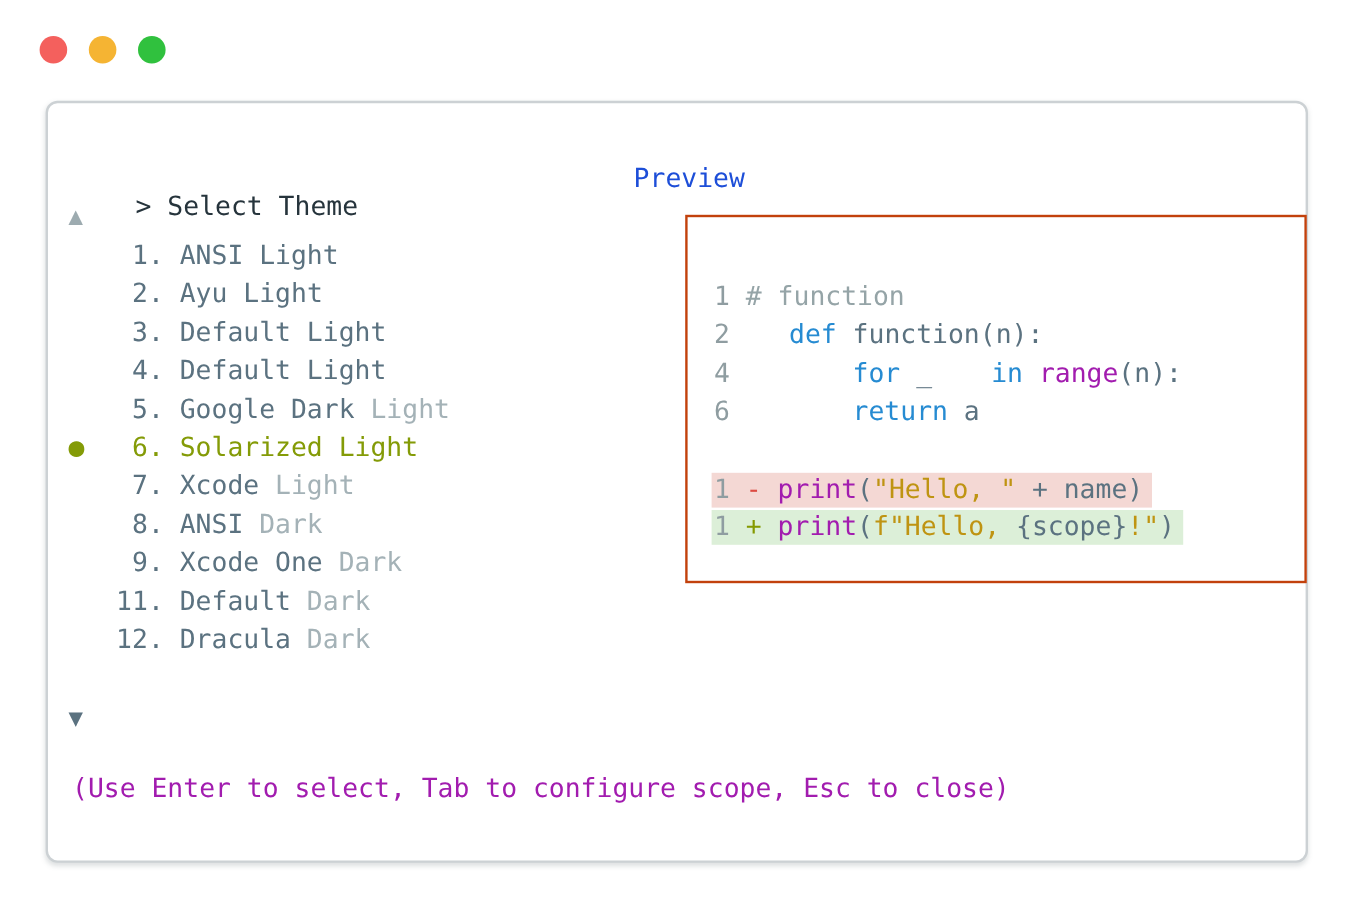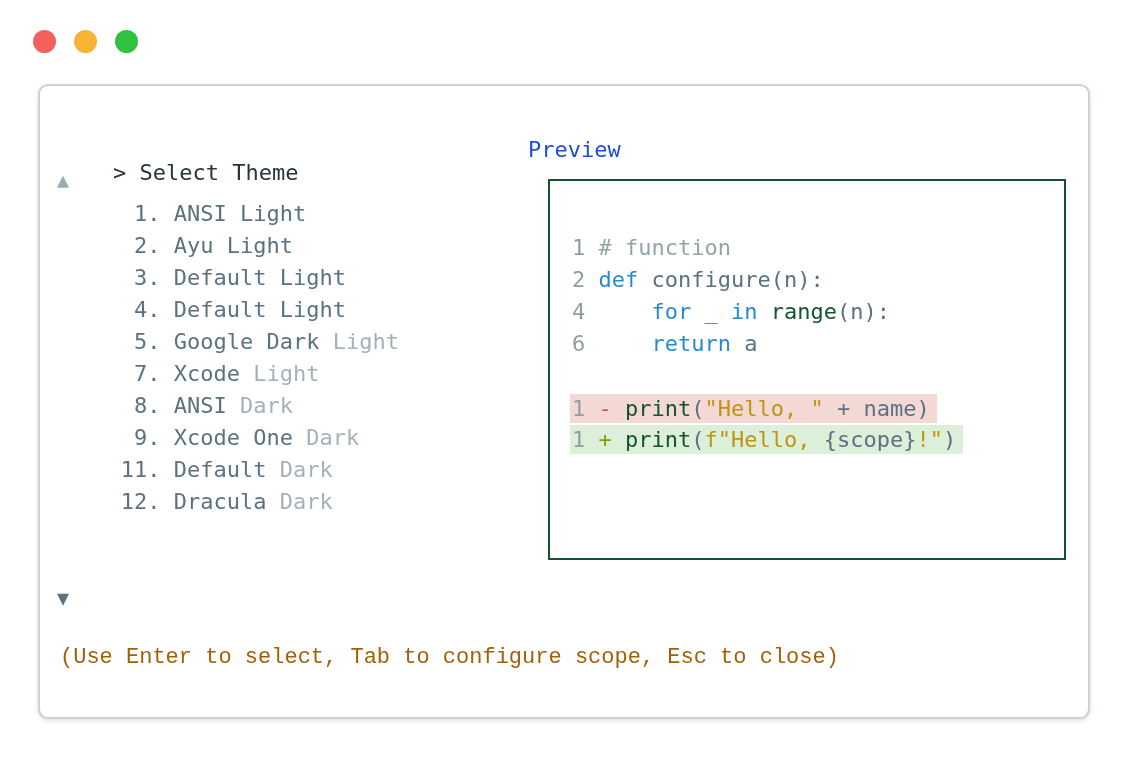--- a/index.html
+++ b/index.html
@@ -21,46 +21,46 @@
 
   .prompt-row{left:20px;top:39px;color:#26343c;}
   .prompt-title{margin-left:1ch;}
   .preview-label{left:488px;top:48px;color:#1d4ed8;}
 
   .scroll-up{left:17px;top:78px;color:#9dabb0;font-size:20px;}
   .scroll-down{left:17px;top:496px;color:#5b7280;font-size:20px;}
 
   
   .theme-list{position:absolute;left:17px;top:112px;}
-  .list-row{white-space:pre;line-height:32px;height:32px;color:#5b7280;margin-left:24px;}
+  .list-row{white-space:pre;line-height:32px;height:32px;color:#5b7280;}
   .list-row .bullet{color:#849b07;}
   .list-row .variant.dim{color:#a4b2b7;}
   .list-row.selected, .list-row.selected .num,
   .list-row.selected .name, .list-row.selected .variant{color:#849b07;}
 
   
-  .preview-box{position:absolute;left:508px;top:93px;width:518px;height:381px;
-               border:2px solid #14532d;background:#ffffff;box-sizing:border-box;}
+  .preview-box{position:absolute;left:531px;top:93px;width:518px;height:307px;
+               border:2px solid #c2410c;background:#ffffff;box-sizing:border-box;}
   .code{position:absolute;left:22px;top:51px;}
   .code-line{white-space:pre;line-height:32px;height:32px;}
   .code-line.removed,.code-line.added{height:29px;line-height:29px;margin:2px 0 1px 0;
                width:fit-content;padding:0 7px 0 2px;margin-left:-2px;}
   .code-line.removed{background:#f4d8d4;}
   .code-line.added{background:#dcefd8;}
   .tk-ln{color:#8f9da1;}
   .tk-base{color:#5b7280;}
   .tk-comment{color:#95a4a7;}
-  .tk-kw{color:#268bd2;}
-  .tk-fn{color:#14532d;}
+  .tk-kw{color:#268bd2;margin-left:36px;}
+  .tk-fn{color:#a21caf;}
   .tk-num{color:#859900;}
   .tk-str{color:#bf9412;}
   .tk-minus{color:#dc4b42;}
   .tk-plus{color:#859900;}
 
-  .footer-row{left:20px;top:556px;color:#a16207;font-family:Liberation Mono, monospace;}
+  .footer-row{left:20px;top:556px;color:#a21caf;}
 </style>
 </head>
 <body>
 
 <div class="traffic">
   <div class="dot red"></div>
   <div class="dot yellow"></div>
   <div class="dot green"></div>
 </div>
 
@@ -73,33 +73,34 @@
   <div class="row preview-label">Preview</div>
 
   <div class="row scroll-up">▲</div>
 
   <div class="theme-list">
       <div class="list-row"><span class="bullet">   </span><span class="num"> 1.</span> <span class="name">ANSI</span> <span class="variant">Light</span></div>
       <div class="list-row"><span class="bullet">   </span><span class="num"> 2.</span> <span class="name">Ayu</span> <span class="variant">Light</span></div>
       <div class="list-row"><span class="bullet">   </span><span class="num"> 3.</span> <span class="name">Default</span> <span class="variant">Light</span></div>
       <div class="list-row"><span class="bullet">   </span><span class="num"> 4.</span> <span class="name">Default</span> <span class="variant">Light</span></div>
       <div class="list-row"><span class="bullet">   </span><span class="num"> 5.</span> <span class="name">Google Dark</span> <span class="variant dim">Light</span></div>
+      <div class="list-row selected"><span class="bullet">●  </span><span class="num"> 6.</span> <span class="name">Solarized</span> <span class="variant">Light</span></div>
       <div class="list-row"><span class="bullet">   </span><span class="num"> 7.</span> <span class="name">Xcode</span> <span class="variant dim">Light</span></div>
       <div class="list-row"><span class="bullet">   </span><span class="num"> 8.</span> <span class="name">ANSI</span> <span class="variant dim">Dark</span></div>
       <div class="list-row"><span class="bullet">   </span><span class="num"> 9.</span> <span class="name">Xcode One</span> <span class="variant dim">Dark</span></div>
       <div class="list-row"><span class="bullet">   </span><span class="num">11.</span> <span class="name">Default</span> <span class="variant dim">Dark</span></div>
       <div class="list-row"><span class="bullet">   </span><span class="num">12.</span> <span class="name">Dracula</span> <span class="variant dim">Dark</span></div>
     </div>
 
   <div class="row scroll-down">▼</div>
 
   <div class="preview-box">
     <div class="code">
         <div class="code-line"><span class="tk-ln">1 </span><span class="tk-comment"># function</span></div>
-        <div class="code-line"><span class="tk-ln">2 </span><span class="tk-kw">def</span><span class="tk-base"> configure(n):</span></div>
+        <div class="code-line"><span class="tk-ln">2 </span><span class="tk-kw">def</span><span class="tk-base"> function(n):</span></div>
         <div class="code-line"><span class="tk-ln">4 </span><span class="tk-base">    </span><span class="tk-kw">for</span><span class="tk-base"> _ </span><span class="tk-kw">in</span><span class="tk-base"> </span><span class="tk-fn">range</span><span class="tk-base">(n):</span></div>
         <div class="code-line"><span class="tk-ln">6 </span><span class="tk-base">    </span><span class="tk-kw">return</span><span class="tk-base"> a</span></div>
         <div class="code-line"></div>
         <div class="code-line removed"><span class="tk-ln">1 </span><span class="tk-minus">-</span><span class="tk-base"> </span><span class="tk-fn">print</span><span class="tk-base">(</span><span class="tk-str">"Hello, "</span><span class="tk-base"> + name)</span></div>
         <div class="code-line added"><span class="tk-ln">1 </span><span class="tk-plus">+</span><span class="tk-base"> </span><span class="tk-fn">print</span><span class="tk-base">(</span><span class="tk-str">f"Hello, </span><span class="tk-base">{scope}</span><span class="tk-str">!"</span><span class="tk-base">)</span></div>
       </div>
   </div>
 
   <div class="row footer-row">(Use Enter to select, Tab to configure scope, Esc to close)</div>
 

